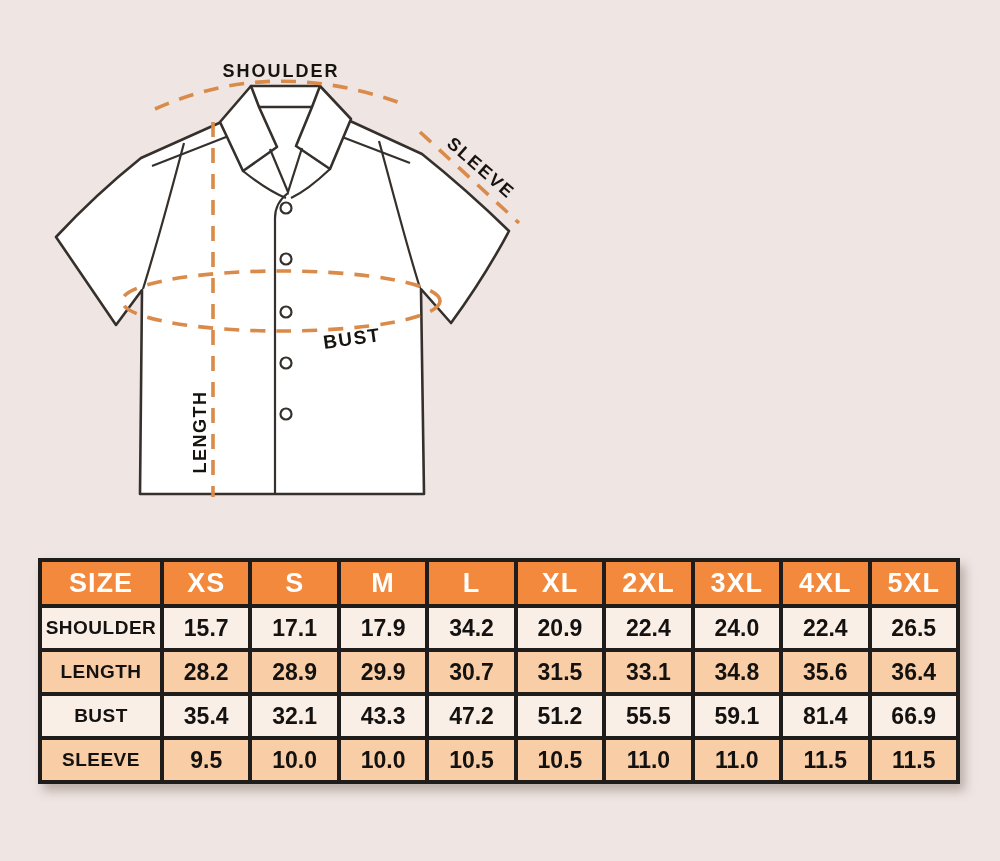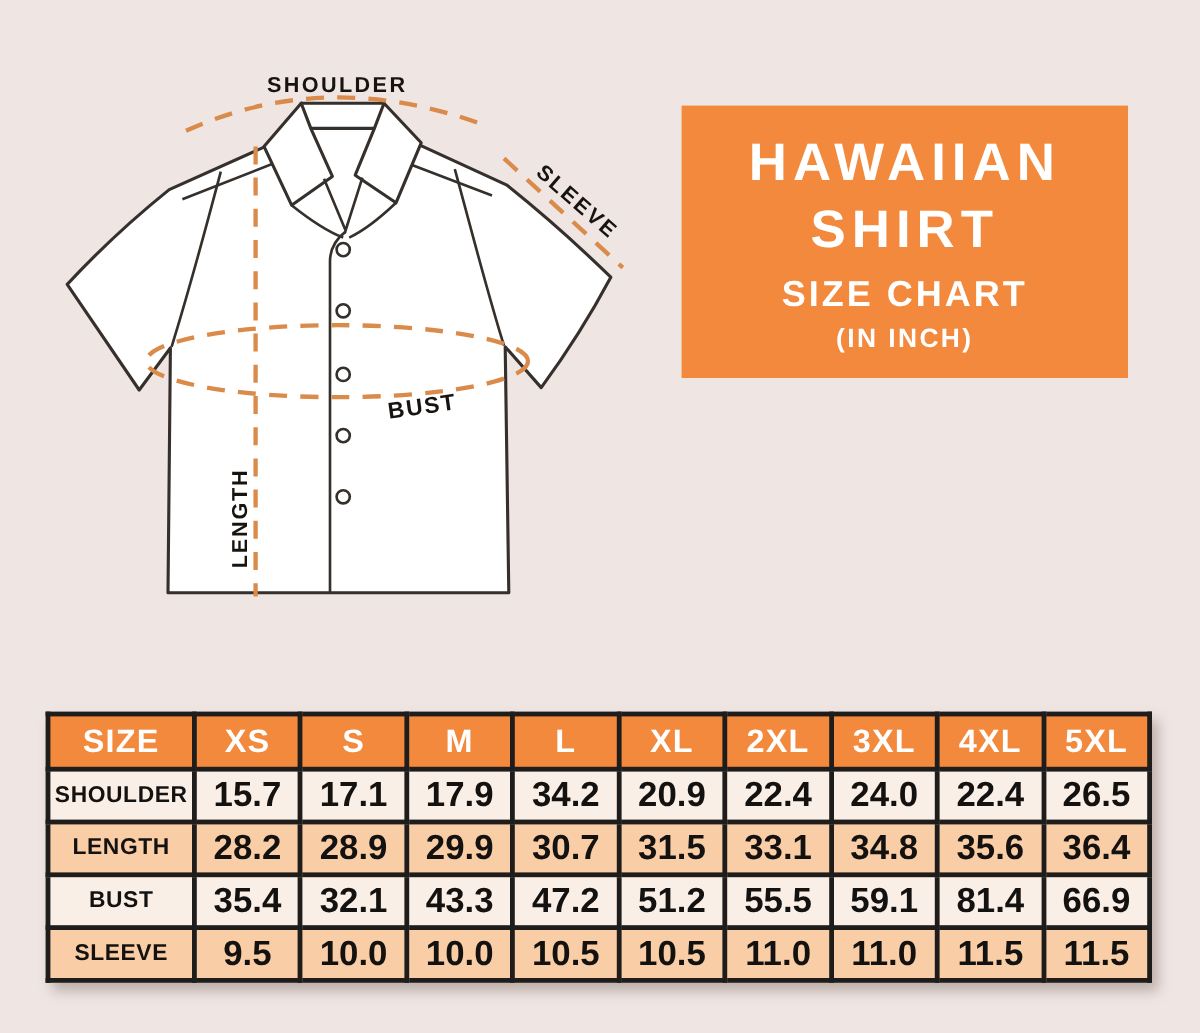--- a/index.html
+++ b/index.html
@@ -27,30 +27,29 @@
   
   .note {
     position:absolute; left:560px; top:331px; width:372px;
     font-size:23px; line-height:31px; letter-spacing:0.8px; color:#242220;
   }
   
   .size-table {
     position:absolute; left:38px; top:558px; width:922px;
     border-collapse:collapse; table-layout:fixed;
     box-shadow:5px 7px 10px rgba(95,70,55,0.35);
-    margin-top:35px;
   }
   .size-table th, .size-table td {
     border:4px solid #1F1D1B; text-align:center; vertical-align:middle;
   }
   .size-table th {
     height:46px; background:#F2893C; color:#ffffff;
     font-size:27px; font-weight:bold; letter-spacing:1px;
   }
-  .size-table td { height:44px; font-size:29px; font-weight:bold; color:#141210; }
+  .size-table td { height:44px; font-size:23px; font-weight:bold; color:#141210; }
   .size-table td.row-label { font-size:19px; letter-spacing:0.5px; }
   .size-table tr.row-cream td { background:#FAEFE7; }
   .size-table tr.row-peach td { background:#F9CDA6; }
   .col-size { width:122px; }
 </style>
 </head>
 <body>
 
 <div class="page">
 
@@ -86,26 +85,20 @@
     <path class="dash" d="M 420,132 L 519,223"></path>
     <path class="dash" d="M 213,122 L 213,497"></path>
     <ellipse class="dash" cx="281" cy="301" rx="159" ry="30"></ellipse>
 
     <text class="measure-label" x="281" y="77" text-anchor="middle" font-size="18" letter-spacing="2">SHOULDER</text>
     <text class="measure-label" x="481" y="174" text-anchor="middle" font-size="18" letter-spacing="2" transform="rotate(41 481 168)">SLEEVE</text>
     <text class="measure-label" x="352" y="345" text-anchor="middle" font-size="19" letter-spacing="1.5" transform="rotate(-8 352 339)">BUST</text>
     <text class="measure-label" x="200" y="438" text-anchor="middle" font-size="18" letter-spacing="1.5" transform="rotate(-90 200 432)">LENGTH</text>
   </svg>
 
-  <div class="title-box">
-    <div class="title-line">HAWAIIAN</div>
-    <div class="title-line">SHIRT</div>
-    <div class="title-sub">SIZE CHART</div>
-    <div class="title-unit">(IN INCH)</div>
-  </div>
 
 
   <table class="size-table">
     <colgroup>
         <col class="col-size">
         <col>
         <col>
         <col>
         <col>
         <col>

